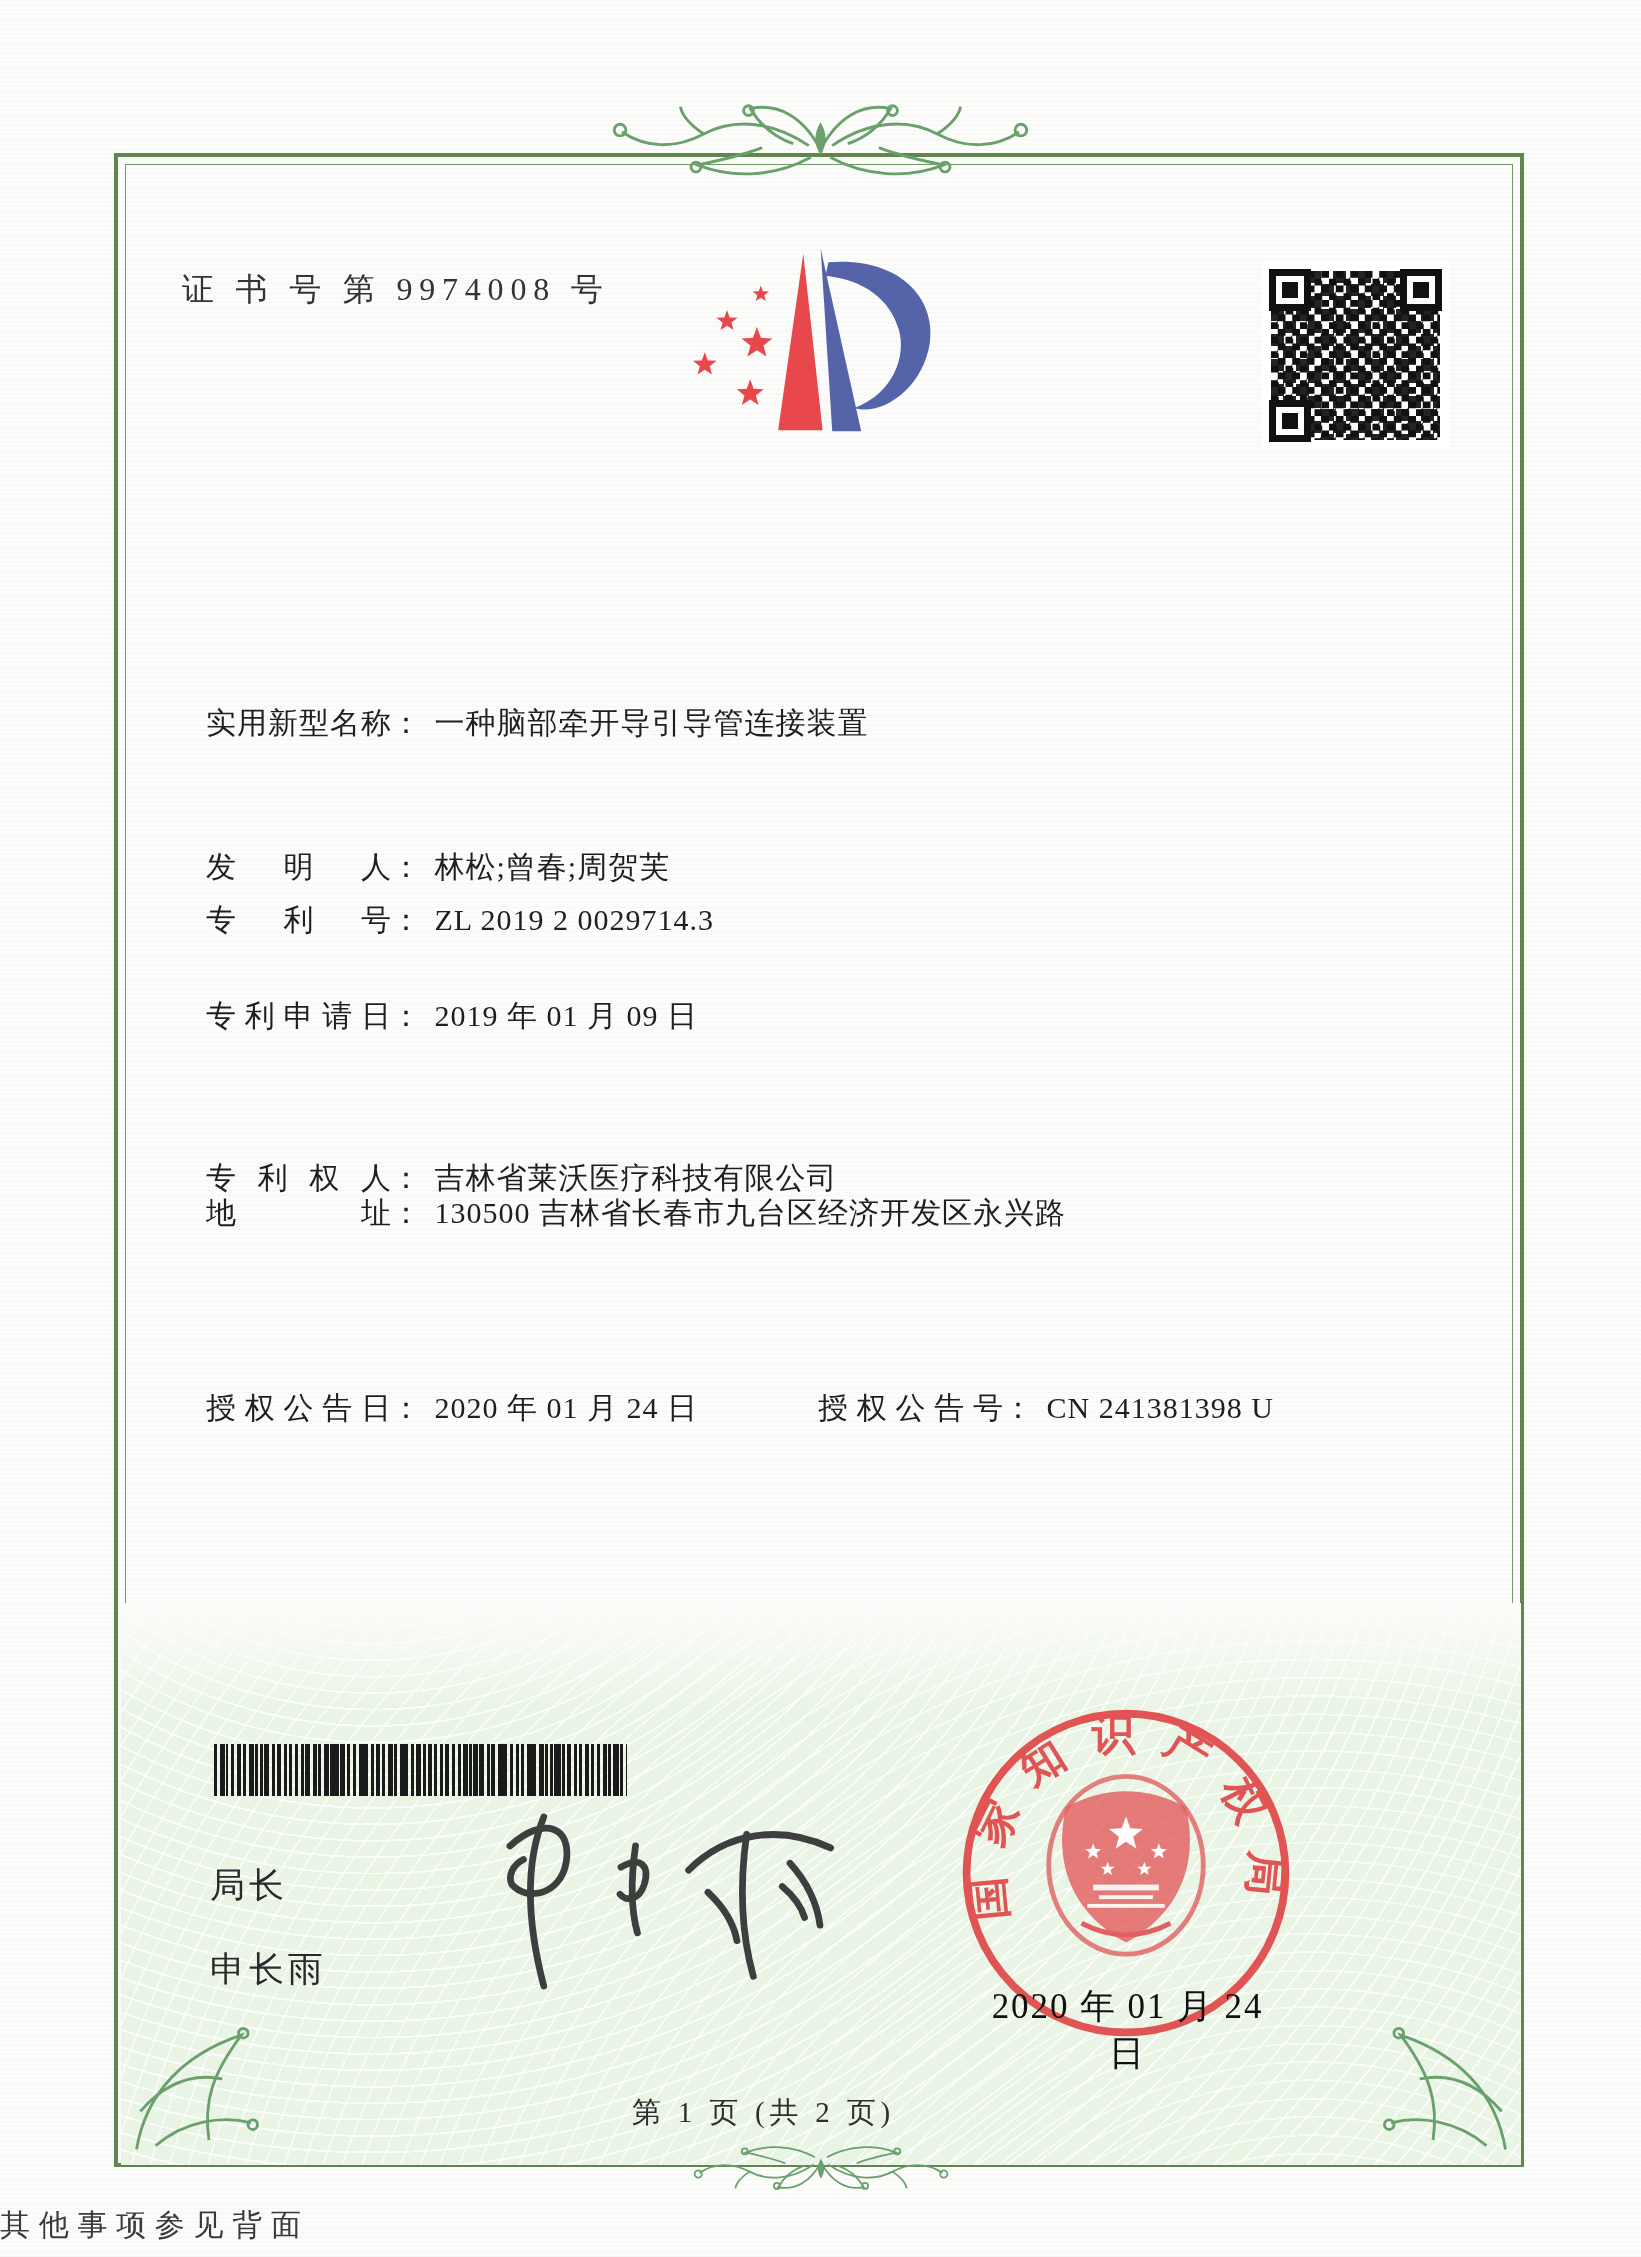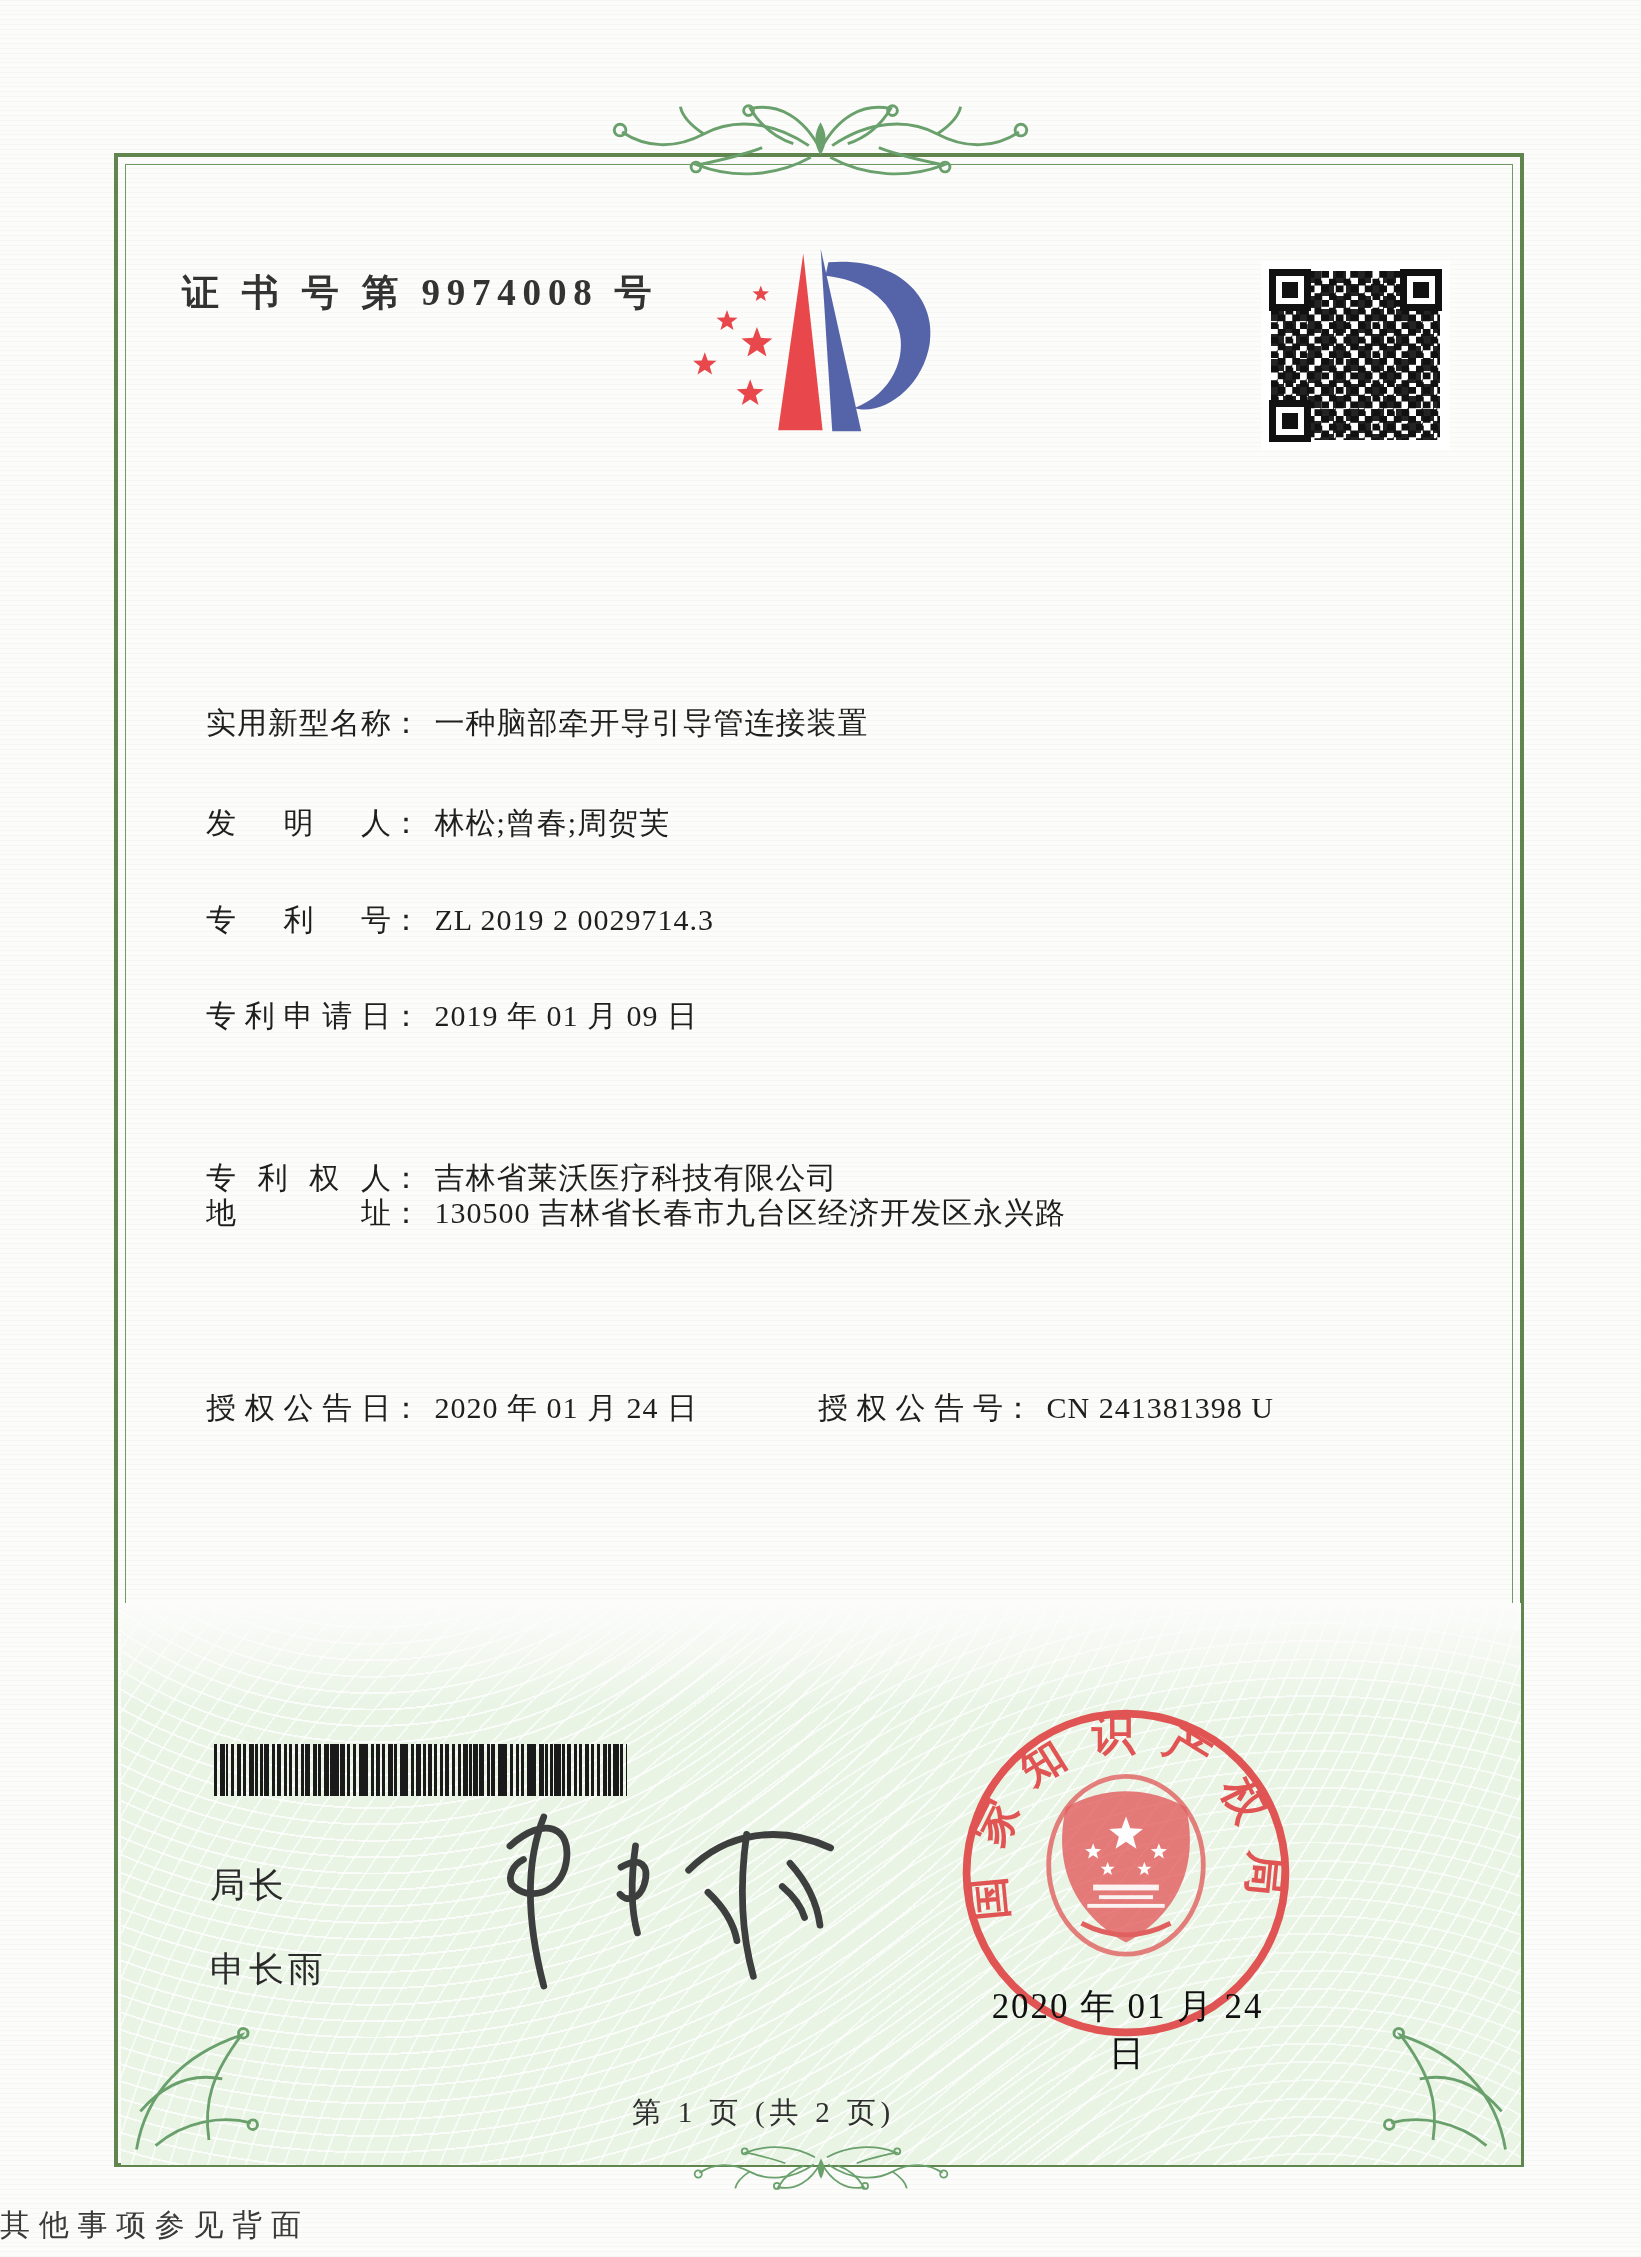--- a/index.html
+++ b/index.html
@@ -24,21 +24,21 @@
   }
   
   .ornament{position:absolute;stroke:#6aa06c;fill:none;stroke-width:3;}
   .orn-top{left:587px;top:87px;width:467px;height:127px;}
   .orn-bottom-center{left:678px;top:2122px;width:286px;height:79px;transform:scaleY(-1);}
   .orn-corner-left{left:127px;top:1997px;width:162px;height:162px;}
   .orn-corner-right{right:126px;left:auto;top:1997px;width:162px;height:162px;transform:scaleX(-1);}
   
   .cert-no{
     position:absolute;left:182px;top:268px;
-    font-size:37px;letter-spacing:6.8px;color:#333;font-weight:bold;
+    font-size:32px;letter-spacing:6.8px;color:#333;
   }
   .logo{position:absolute;left:666px;top:241px;width:290px;height:224px;}
   .qr{
     position:absolute;left:1261px;top:261px;width:189px;height:189px;
     background:#ffffff;box-sizing:border-box;padding:9.7px;
   }
   .qr-body{
     position:relative;width:100%;height:100%;
     background-image:
       repeating-conic-gradient(rgba(17,17,17,0.92) 0% 25%, rgba(0,0,0,0) 25% 50%),
@@ -52,21 +52,21 @@
   .qr-bl{left:-1.9px;bottom:-1.9px;}
   
   .title{
     position:absolute;left:0;top:514px;width:1564px;
     text-align:center;font-size:73px;font-weight:700;
     letter-spacing:9.7px;color:#1d1d1d;
   }
   
   .fields{position:absolute;left:206px;top:0;width:1255px;font-size:30px;color:#1f1f1f;}
   .frow{position:absolute;left:0;white-space:nowrap;}
-  .r1{top:703px;} .r2{top:803px;} .r3{top:900px;} .r4{top:996px;}
+  .r1{top:703px;} .r2{top:847px;} .r3{top:900px;} .r4{top:996px;}
   .r5{top:1158px;} .r6{top:1193px;} .r7{top:1340px;width:1255px;margin-top:48px;}
   .flabel{display:inline-block;width:185px;text-align:justify;text-align-last:justify;vertical-align:top;}
   .fcolon{display:inline-block;margin-right:13.5px;}
   .fvalue{letter-spacing:1px;}
   .fpair2{position:absolute;left:612px;top:0;white-space:nowrap;}
   
   .body-text{
     position:absolute;left:206px;top:1334px;width:1240px;
     font-size:30px;line-height:55px;text-align:justify;color:#242424;
   }

